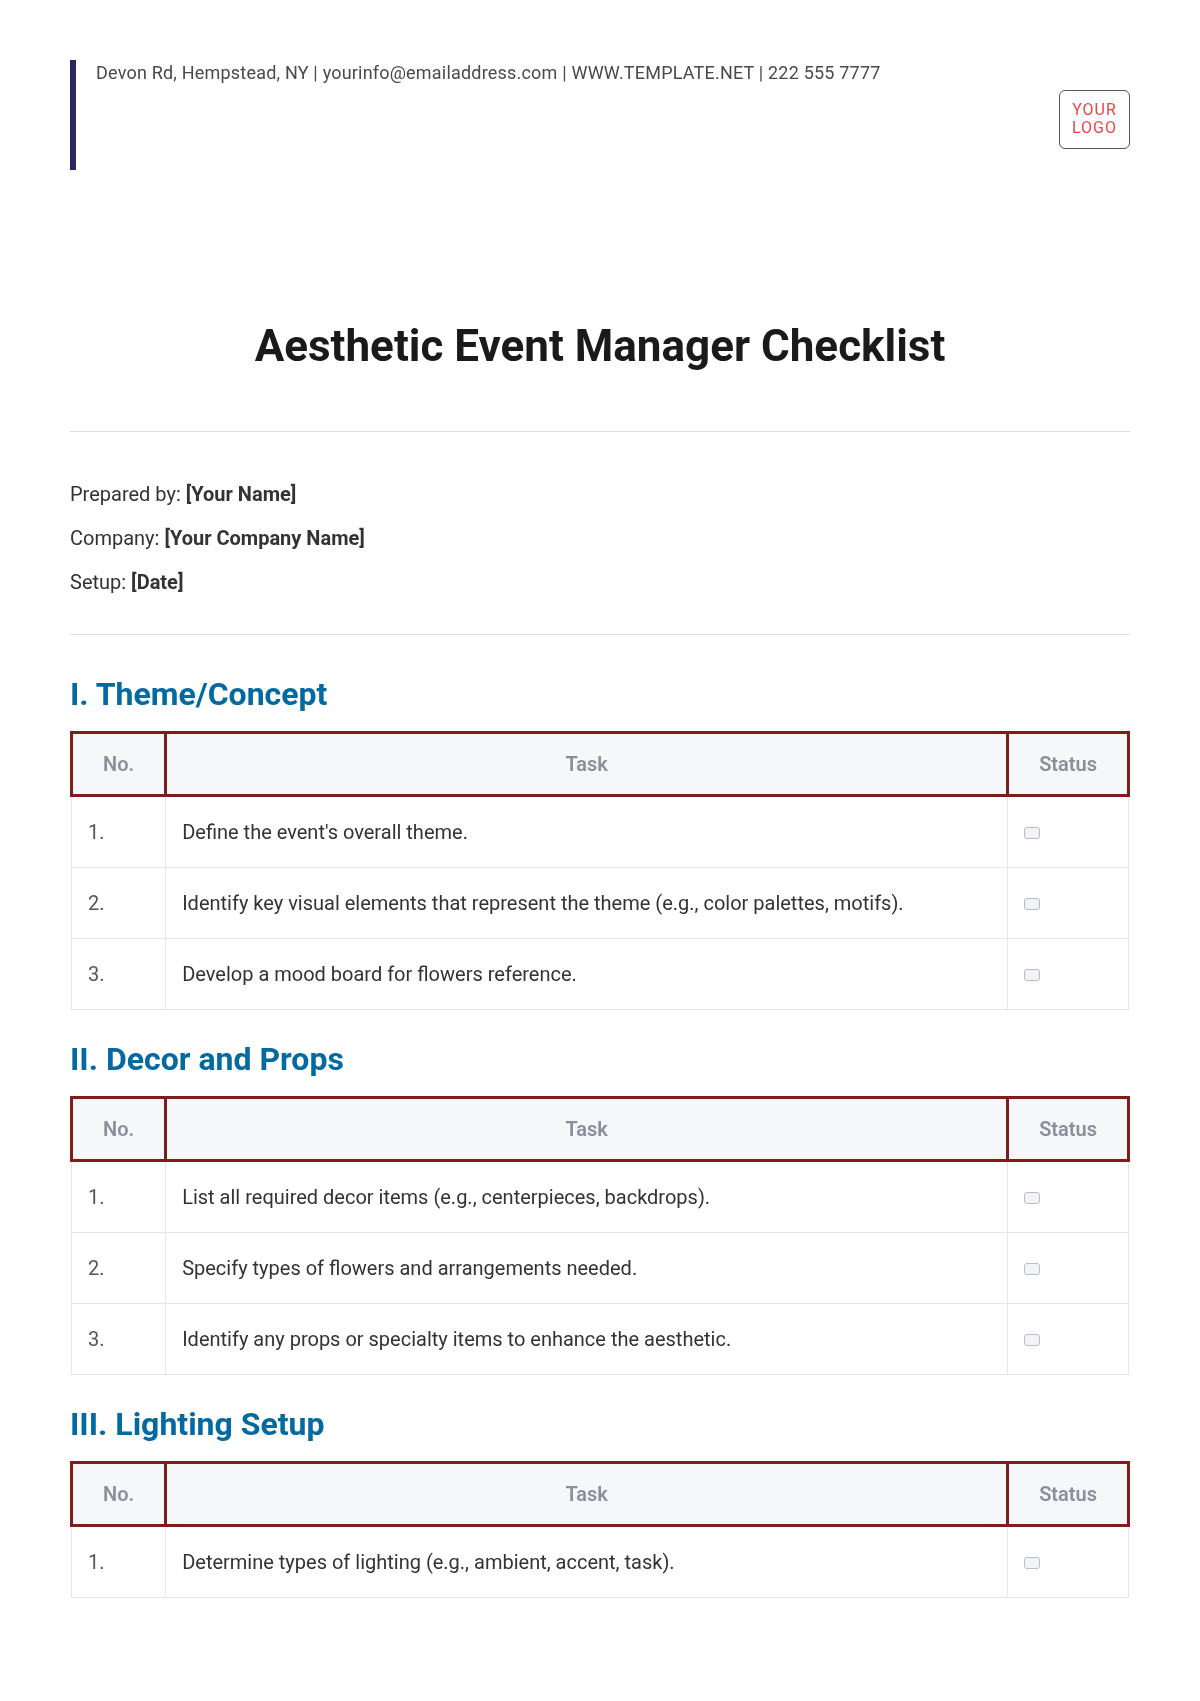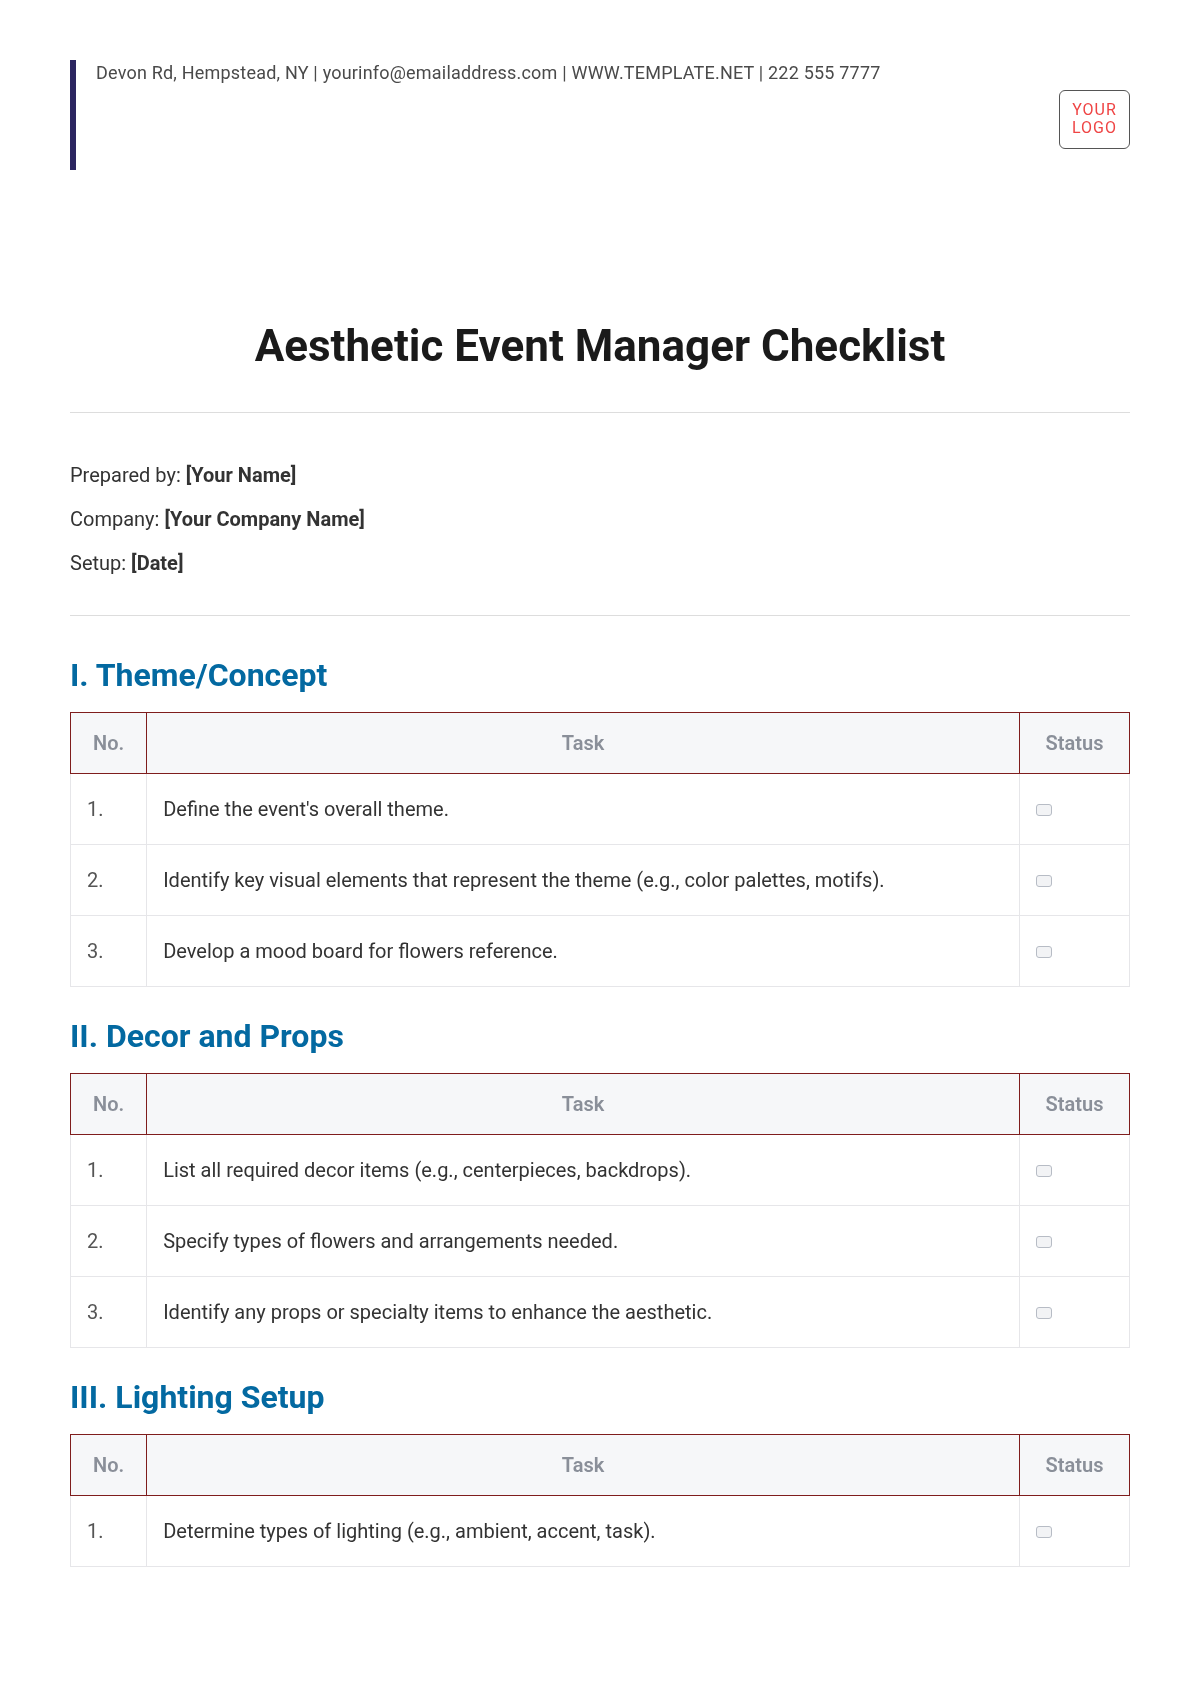--- a/index.html
+++ b/index.html
@@ -42,21 +42,21 @@
     font-size: 16px;
     color: #ef4444;
     line-height: 1.15;
     text-align: center;
     letter-spacing: 1px;
   }
   h1.title {
     text-align: center;
     font-size: 44px;
     font-weight: 700;
-    margin: 0 0 40px 0;
+    margin: 0 0 59px 0;
     color: #1a1a1a;
   }
   hr.rule {
     border: none;
     border-top: 1px solid #ddd;
     margin: 20px 0 40px 0;
   }
   .meta {
     font-size: 20px;
     color: #333;
@@ -74,22 +74,22 @@
   table.checklist {
     width: 100%;
     border-collapse: collapse;
     font-size: 20px;
     margin-bottom: 12px;
   }
   table.checklist th {
     background: #f6f7f9;
     color: #8a8f99;
     font-weight: 600;
-    padding: 18px 22px;
-    border: 1px solid #7f1d1d;
+    padding: 18px 30px;
+    border: 3px solid #7f1d1d;
     text-align: center;
   }
   table.checklist th.task-col { text-align: center; }
   table.checklist td {
     border: 1px solid #e6e6e9;
     padding: 20px 16px;
     vertical-align: top;
     color: #333;
     line-height: 1.5;
   }

